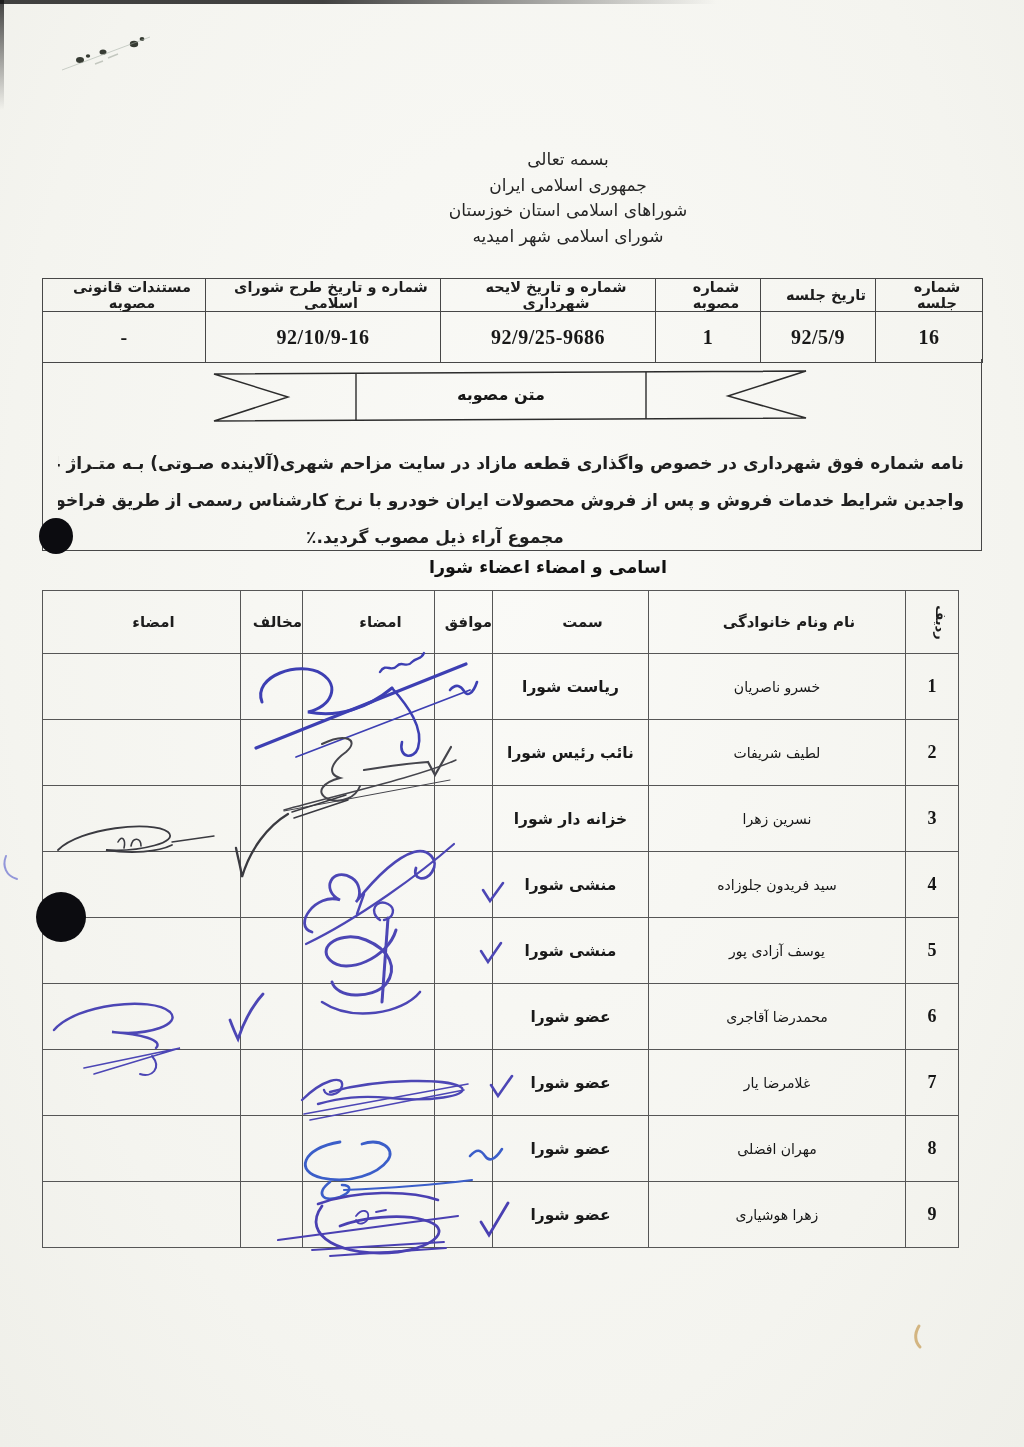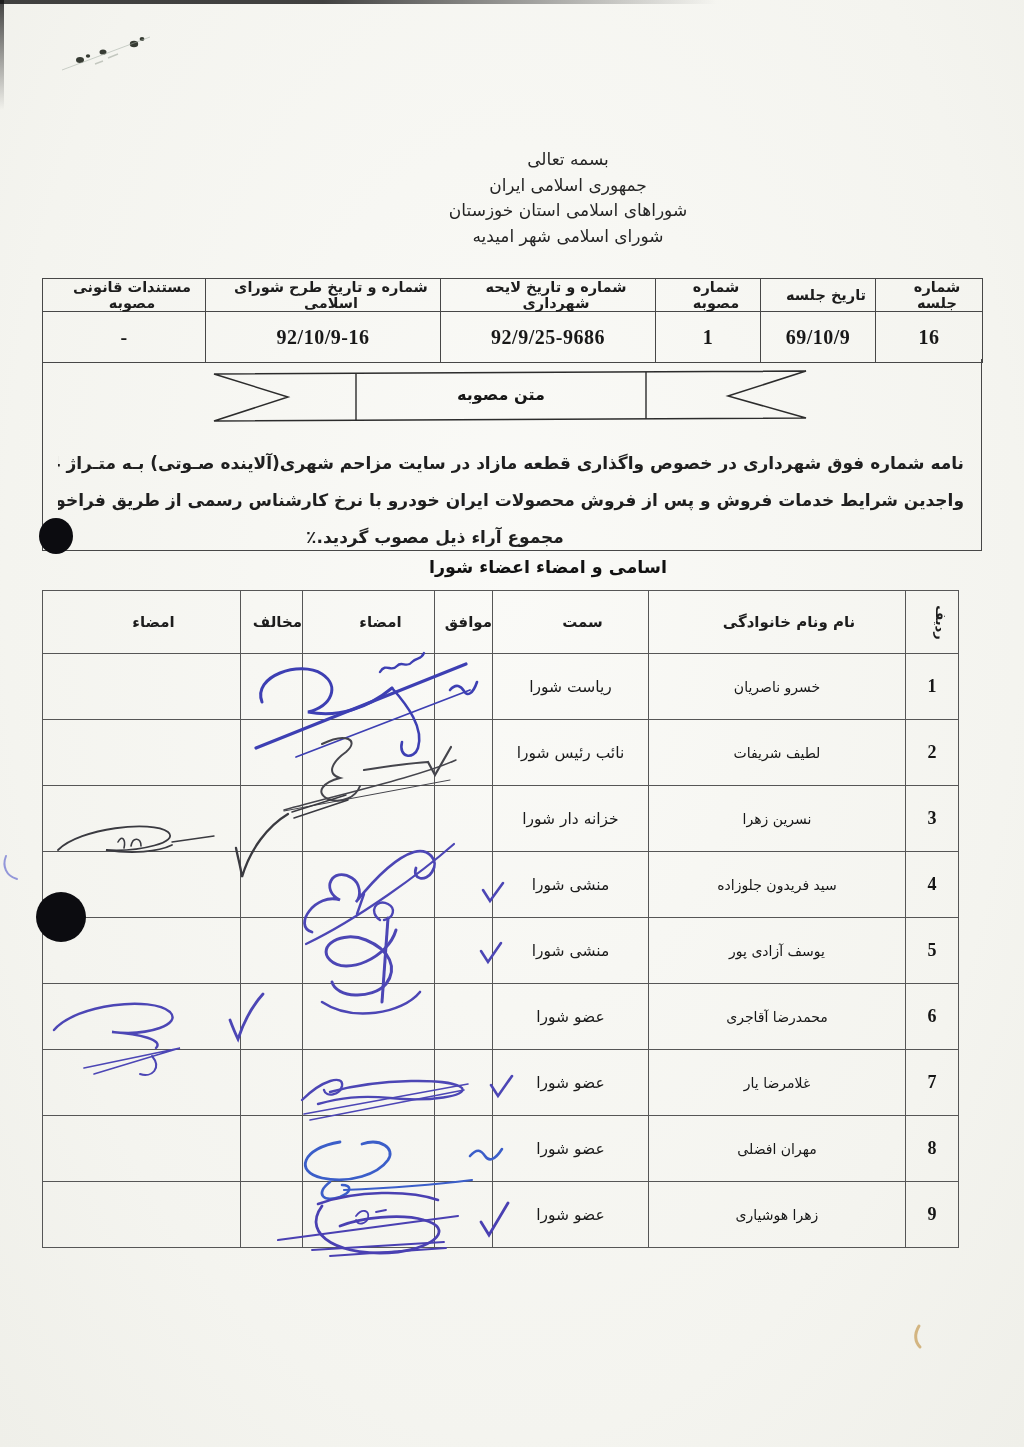--- a/index.html
+++ b/index.html
@@ -40,21 +40,21 @@
   .mem-heading{position:absolute;top:557px;left:36px;width:100%;text-align:center;
     font-size:17.5px;font-weight:bold;color:#111;}
 
   table.members{position:absolute;top:590px;left:42px;width:916px;
     border-collapse:collapse;table-layout:fixed;direction:rtl;}
   table.members th,table.members td{border:1.3px solid #565656;padding:0;text-align:center;vertical-align:middle;}
   table.members th{height:62px;font-size:15px;font-weight:bold;color:#1d1d1d;padding-left:24px;}
   table.members td{height:65px;}
   td.c-no{font-family:"Liberation Serif","DejaVu Serif",serif;font-weight:bold;font-size:18px;color:#161616;}
   td.c-name{font-size:14px;font-weight:normal;color:#161616;}
-  td.c-pos{font-size:15.5px;font-weight:normal;color:#1a1a1a;}
+  td.c-pos{font-size:15.5px;font-weight:bold;color:#1a1a1a;}
   .rdif-span{display:inline-block;transform:rotate(90deg);font-size:13px;font-weight:bold;}
 
   svg.overlay{position:absolute;left:0;top:0;width:1024px;height:1447px;pointer-events:none;}
 </style>
 </head>
 <body>
 
 <div class="page">
 
   <div class="edge-top"></div>
@@ -80,21 +80,21 @@
         <tr>
       <th>شماره جلسه</th>
       <th>تاریخ جلسه</th>
       <th>شماره مصوبه</th>
       <th>شماره و تاریخ لایحه شهرداری</th>
       <th>شماره و تاریخ طرح شورای اسلامی</th>
       <th>مستندات قانونی مصوبه</th>
     </tr>
     <tr>
       <td>16</td>
-      <td>69/10/9</td>
+      <td>92/5/9</td>
       <td>1</td>
       <td>92/9/25-9686</td>
       <td>92/10/9-16</td>
       <td>-</td>
     </tr>
   </tbody>
     </table>
 
   <div class="res-box"></div>
 

